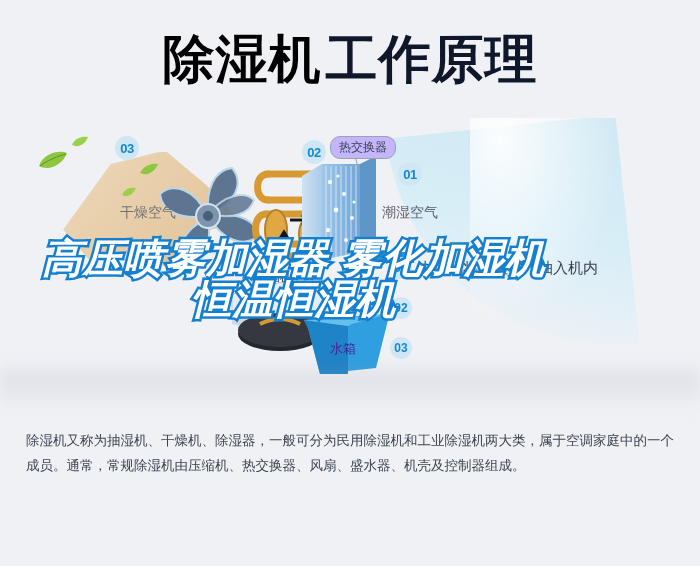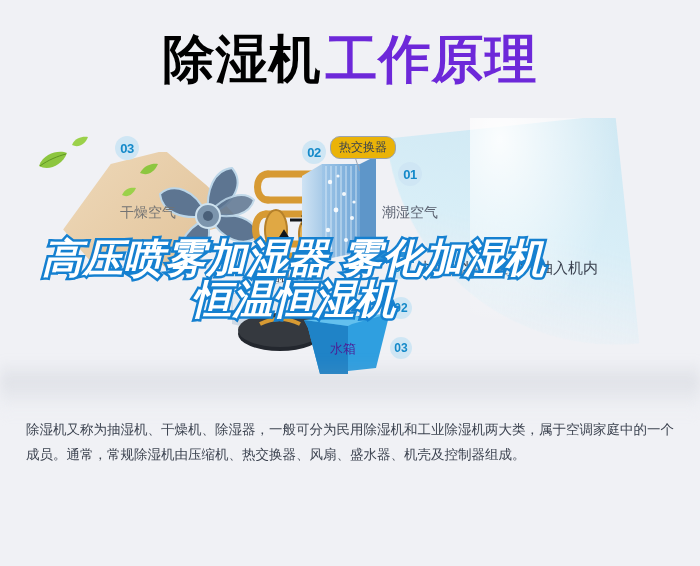--- a/index.html
+++ b/index.html
@@ -14,21 +14,21 @@
   
   .title-wrap{
     position:absolute;left:0;top:0;width:700px;height:118px;
     display:flex;align-items:center;justify-content:center;
   }
   .title{
     font-size:52px;line-height:1;font-weight:700;letter-spacing:1px;
     white-space:nowrap;
   }
   .title .t1{color:#000000;}
-  .title .t2{color:#6d28d9;margin-left:4px;}
+  .title .t2{color:#0f172a;margin-left:4px;}
 
   
   .diagram{
     position:absolute;left:0;top:118px;width:700px;height:280px;
     overflow:hidden;
   }
 
   
   .swoosh{
     position:absolute;left:398px;top:8px;width:230px;height:230px;
@@ -82,21 +82,21 @@
   }
   .lbl-dry{left:120px;top:86px;color:#737373;}
   .lbl-humid{left:382px;top:86px;color:#5a6170;}
   .lbl-tank{left:330px;top:222px;color:#4c1d95;font-size:13px;}
   .lbl-comp{left:258px;top:152px;color:#2b3340;font-size:11px;}
 
   
   .callout{
     position:absolute;left:330px;top:18px;
     padding:2px 8px;border:1px solid #9aa3b0;border-radius:10px;
-    background:#eab308;color:#39414e;font-size:12px;white-space:nowrap;
+    background:#c4b5fd;color:#39414e;font-size:12px;white-space:nowrap;
   }
   .callout:after{
     content:"";position:absolute;left:26px;bottom:-13px;
     border-left:1px solid #9aa3b0;border-right:1px solid transparent;
     width:10px;height:13px;transform:skewX(18deg);
   }
 
   
   .in-arrow{position:absolute;left:352px;top:130px;width:62px;height:20px;}
 
@@ -137,21 +137,21 @@
     background:linear-gradient(180deg, rgba(160,168,180,0) 0%, rgba(150,158,172,.18) 40%, rgba(240,241,245,1) 100%);
     filter:blur(6px);
     pointer-events:none;
   }
 
   
   .copy{
     position:absolute;left:26px;top:412px;width:652px;
     color:#4a5160;font-size:13.5px;line-height:25px;
   }
-  .copy p{margin:5px 0 18px 0;}
+  .copy p{margin:16px 0 18px 0;}
   .copy .lead{color:#3c4350;}
 </style>
 </head>
 <body>
 
 <div class="title-wrap">
   <div class="title">
     <span class="t1">除湿机</span><span class="t2">工作原理</span>
   </div>
 </div>

